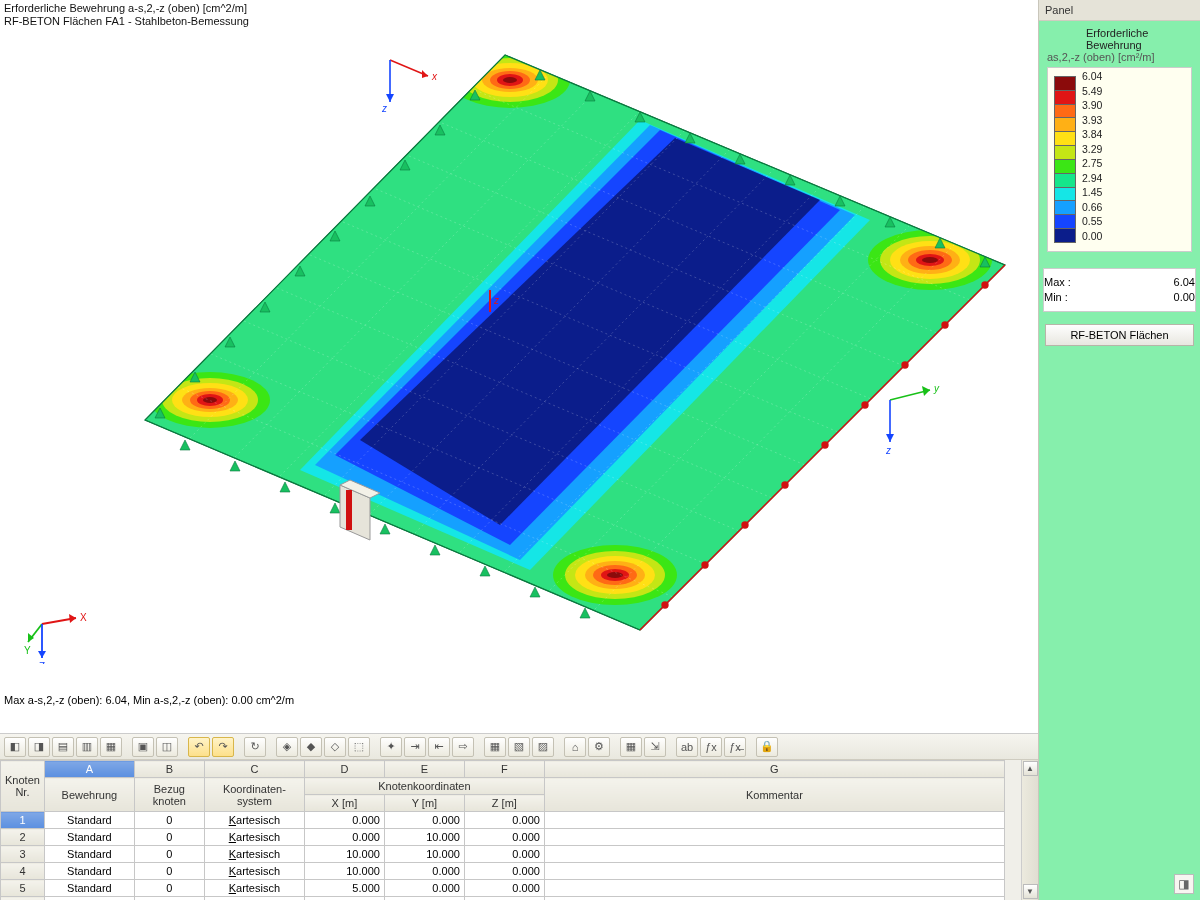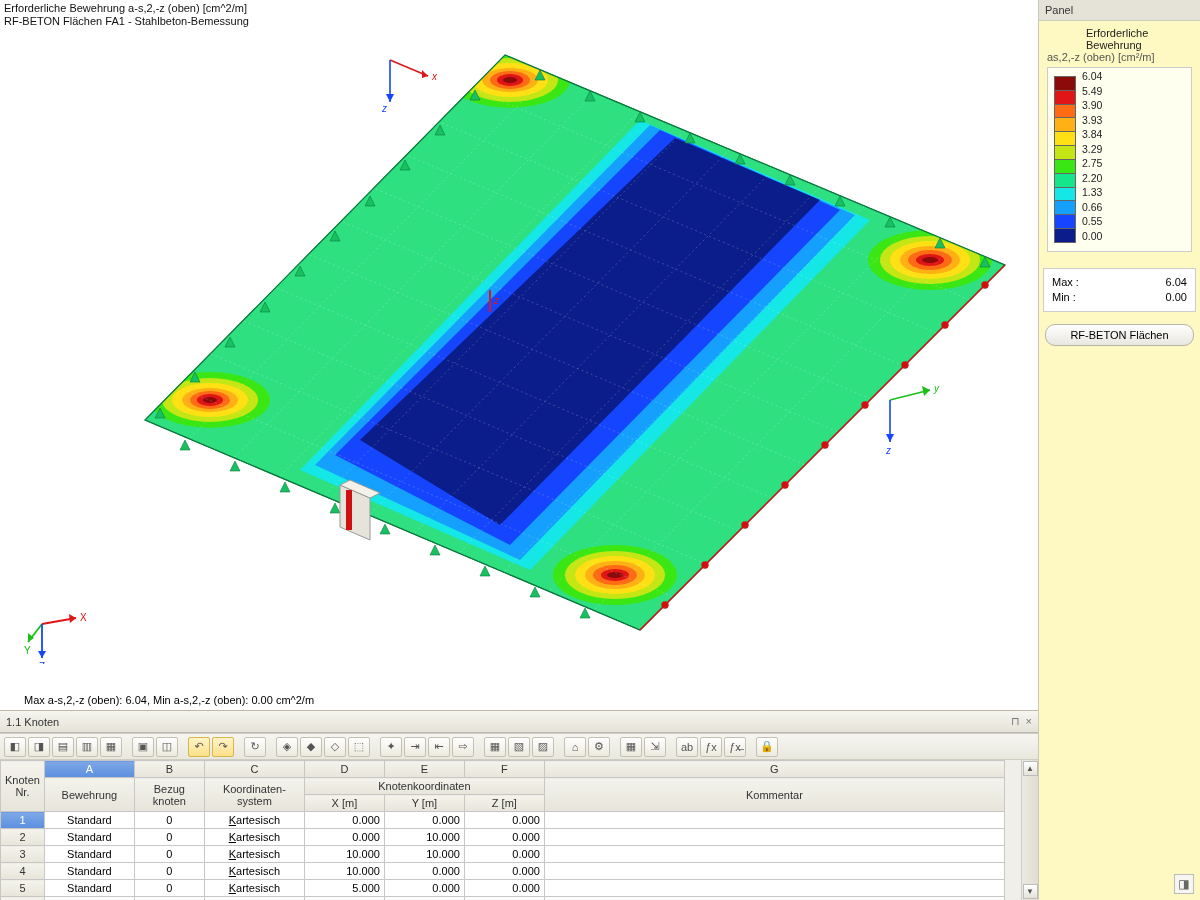--- a/index.html
+++ b/index.html
@@ -1,38 +1,38 @@
 <!DOCTYPE html>
 <html><head>
 <meta charset="utf-8">
 <style>
   * { box-sizing: border-box; margin: 0; padding: 0; font-family: "Segoe UI", Tahoma, Arial, sans-serif; }
   html, body { width: 1200px; height: 900px; overflow: hidden; background: #fff; }
   .app { display: grid; grid-template-columns: 1038px 162px; grid-template-rows: 710px 23px 167px; width:1200px; height:740px; }
   .viewport { grid-column: 1; grid-row: 1; position: relative; background: #fff; overflow:hidden; }
-  .panel { grid-column: 2; grid-row: 1 / span 3; background: #fef9c3; border-left:1px solid #c9c6bb; font-size:11px; display:flex; flex-direction:column; }
+  .panel { grid-column: 2; grid-row: 1 / span 3; background: #86efac; border-left:1px solid #c9c6bb; font-size:11px; display:flex; flex-direction:column; }
   .panel-title { background:#e5e3d8; padding:4px 6px; font-size:11px; color:#333; border-bottom:1px solid #cfccc0;}
   .panel-section { padding:6px 8px; }
   .panel-section .hdr { font-size:11px; color:#222;margin-left:39px; }
   .panel-section .sub { font-size:11px; color:#555; margin-bottom:4px;}
   .legend-box { background:#fffff0; border:1px solid #ccc; padding:8px 6px 8px 6px; margin:4px 0; }
   .legend-grad { display:flex; }
   .grad-col { display:flex; flex-direction:column; width:22px; }
   .grad-cell { flex:1; border:1px solid #666; border-bottom:none; }
   .grad-cell:last-child { border-bottom:1px solid #666; }
   .tick-col { display:flex; flex-direction:column; margin-left:6px; font-size:10.5px; color:#222; position:relative; }
   .tick { height:14.5px; line-height:14.5px; }
-  .minmax { margin:6px 4px; padding:6px 8px; background:#fff; border:1px solid #ccc; font-size:11px; line-height:15px;}
+  .minmax { margin:6px 4px; padding:6px 0; background:#fff; border:1px solid #ccc; font-size:11px; line-height:15px;}
   .minmax .row { display:flex; justify-content:space-between; }
-  .panel-btn { margin:6px 6px; padding:4px 6px; background:linear-gradient(#fefefe,#e8e7e0); border:1px solid #b7b5a8; border-radius:10px; text-align:center; font-size:11px; cursor:pointer; }
+  .panel-btn { margin:6px 6px; padding:4px 6px; background:linear-gradient(#fefefe,#e8e7e0); border:1px solid #b7b5a8; border-radius:0; text-align:center; font-size:11px; cursor:pointer; }
   .panel-spacer { flex:1; }
   .panel-foot-btn { width:20px; height:20px; margin:4px 6px 6px auto; border:1px solid #bbb; background:#f7f6f1; display:flex; align-items:center; justify-content:center; font-size:12px; color:#666; cursor:pointer;}
   .viewport .caption1 { position:absolute; left:4px; top:2px; font-size:11px; color:#111; }
   .viewport .caption2 { position:absolute; left:4px; top:15px; font-size:11px; color:#111; }
-  .viewport .footer-caption { position:absolute; left:4px; bottom:4px; font-size:11px;margin-left:20px; }
+  .viewport .footer-caption { position:absolute; left:4px; bottom:4px; font-size:11px; }
   .axis-widget { position:absolute; left:24px; bottom:46px; width:70px; height:70px; }
   .axis-widget line { }
   .axis-widget text { font-size:10px; }
   .knoten-header { grid-column:1; grid-row:2; background:linear-gradient(#f6f5ef,#e5e3d7); border-top:1px solid #bcb9ab; border-bottom:1px solid #bcb9ab; display:flex; align-items:center; font-size:11px; color:#333; padding:0 6px; justify-content:space-between;}
   .knoten-header .right-icons { display:flex; gap:6px; color:#777; }
   .knoten-header .right-icons span { cursor:pointer; }
   .table-area { grid-column:1; grid-row:3; display:flex; flex-direction:column; background:#f0efe9; border-top:1px solid #ccc; }
   .toolbar { display:flex; align-items:center; height:26px; background:linear-gradient(#f6f5ef,#e9e8df); border-bottom:1px solid #cfccc0; padding:0 4px; gap:2px;}
   .tb-btn { width:22px; height:20px; border:1px solid #c4c1b4; background:linear-gradient(#fff,#eceade); border-radius:2px; display:flex; align-items:center; justify-content:center; font-size:11px; color:#555; cursor:pointer;}
   .tb-sep { width:6px; }
@@ -268,22 +268,22 @@
               <div class="grad-cell" style="background: rgb(11, 29, 139); height: 14.5px;"></div>
             </div>
           <div class="tick-col" id="tickCol" style="margin-top:-7px;">
               <div class="tick">6.04</div>
               <div class="tick">5.49</div>
               <div class="tick">3.90</div>
               <div class="tick">3.93</div>
               <div class="tick">3.84</div>
               <div class="tick">3.29</div>
               <div class="tick">2.75</div>
-              <div class="tick">2.20</div>
-              <div class="tick">1.33</div>
+              <div class="tick">2.94</div>
+              <div class="tick">1.45</div>
               <div class="tick">0.66</div>
               <div class="tick">0.55</div>
               <div class="tick">0.00</div>
             </div>
         </div>
       </div>
     </div>
     <div class="minmax">
       <div class="row">
           <span>Max   :</span>
@@ -292,27 +292,20 @@
       <div class="row">
           <span>Min   :</span>
           <span>0.00</span>
         </div>
     </div>
     <div class="panel-btn">RF-BETON Flächen</div>
     <div class="panel-spacer"></div>
     <div class="panel-foot-btn">◨</div>
   </div>
 
-  <div class="knoten-header">
-    <span>1.1 Knoten</span>
-    <span class="right-icons">
-      <span>⊓</span>
-      <span>×</span>
-    </span>
-  </div>
 
   <div class="table-area">
     <div class="toolbar" id="toolbar">
         <div class="tb-btn">◧</div>
         <div class="tb-btn">◨</div>
         <div class="tb-btn">▤</div>
         <div class="tb-btn">▥</div>
         <div class="tb-btn">▦</div>
         <div class="tb-sep"></div>
         <div class="tb-btn">▣</div>

